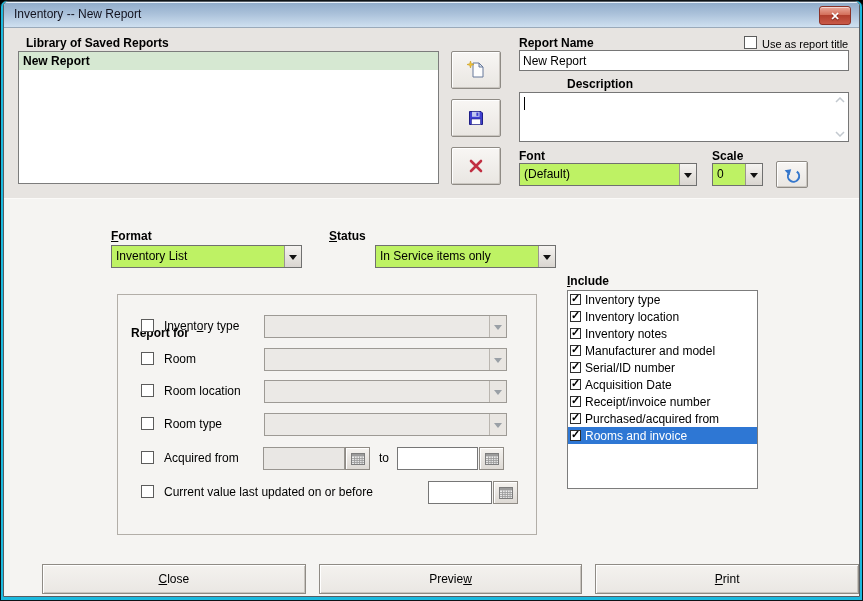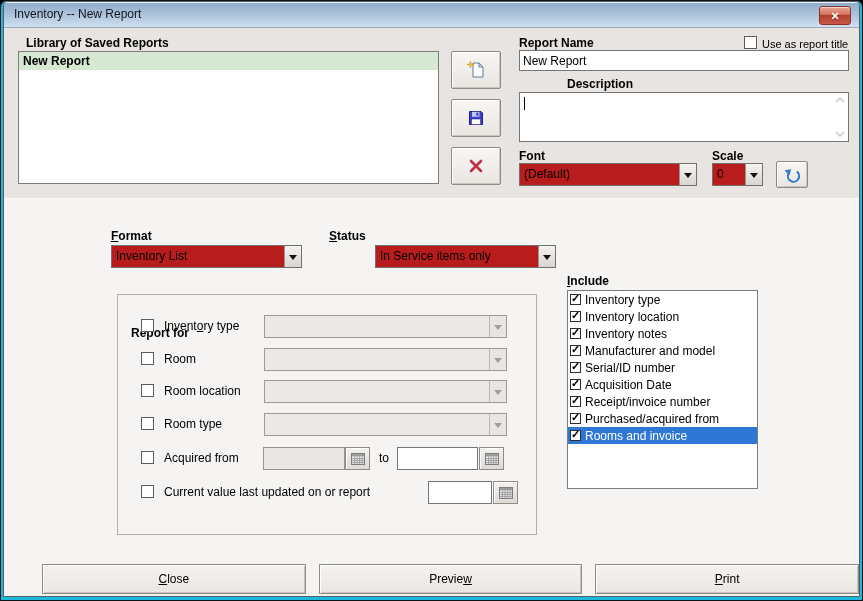--- a/index.html
+++ b/index.html
@@ -51,21 +51,21 @@
   .desc-box { position:absolute; left:515px; top:64px; width:330px; height:50px; background:#fff;
               border:1px solid #767676; }
   .caret { position:absolute; left:4px; top:4px; width:1px; height:13px; background:#000; }
   .chev { position:absolute; right:3px; }
   .chev.up { top:4px; } .chev.down { bottom:4px; }
 
   
   .cb13 { position:absolute; width:13px; height:13px; background:#fff; border:1px solid #5c5c5c; }
 
   
-  .combo { position:absolute; height:23px; background:#b91c1c; border:1px solid #707070; }
+  .combo { position:absolute; height:23px; background:#bef264; border:1px solid #707070; }
   .combo .val { position:absolute; left:4px; top:0; line-height:21px; white-space:nowrap; }
   .combo .btn { position:absolute; right:0; top:0; bottom:0; width:17px;
                 background:linear-gradient(#f5f3f0,#d9d5d0); border-left:1px solid #9a958e;
                 display:flex; align-items:center; justify-content:center; }
   .arr { width:0; height:0; border:4px solid transparent; border-top:5px solid #121212; margin-top:5px; }
   .combo.disabled { background:#ebe9e6; border-color:#9d9a95; }
   .combo.disabled .btn { background:#e9e6e2; border-left-color:#bab6b0; }
   .combo.disabled .arr { border-top-color:#9aa0a6; }
 
   
@@ -262,21 +262,21 @@
           <svg width="14" height="12" viewBox="0 0 14 12">
             <rect x="0.5" y="0.5" width="13" height="11" fill="#efefef" stroke="#7d7d7d"></rect>
             <rect x="1" y="1" width="12" height="2.4" fill="#9b9b9b"></rect>
             <path d="M3.6 3.4 V11 M6.1 3.4 V11 M8.6 3.4 V11 M11.1 3.4 V11 M1 5.6 H13 M1 7.6 H13 M1 9.6 H13" stroke="#999" stroke-width="0.9"></path>
           </svg>
         </button>
       </div>
 
       <div class="grow" style="top:186px;">
         <span class="cb13"></span>
-        <span class="rowlbl">Current value last updated on or report</span>
+        <span class="rowlbl">Current value last updated on or before</span>
         <input class="datefield" style="left: 310px; width: 64px;" value="">
         <button class="calbtn" style="left:375px;">
           <svg width="14" height="12" viewBox="0 0 14 12">
             <rect x="0.5" y="0.5" width="13" height="11" fill="#efefef" stroke="#7d7d7d"></rect>
             <rect x="1" y="1" width="12" height="2.4" fill="#9b9b9b"></rect>
             <path d="M3.6 3.4 V11 M6.1 3.4 V11 M8.6 3.4 V11 M11.1 3.4 V11 M1 5.6 H13 M1 7.6 H13 M1 9.6 H13" stroke="#999" stroke-width="0.9"></path>
           </svg>
         </button>
       </div>
     </div>

